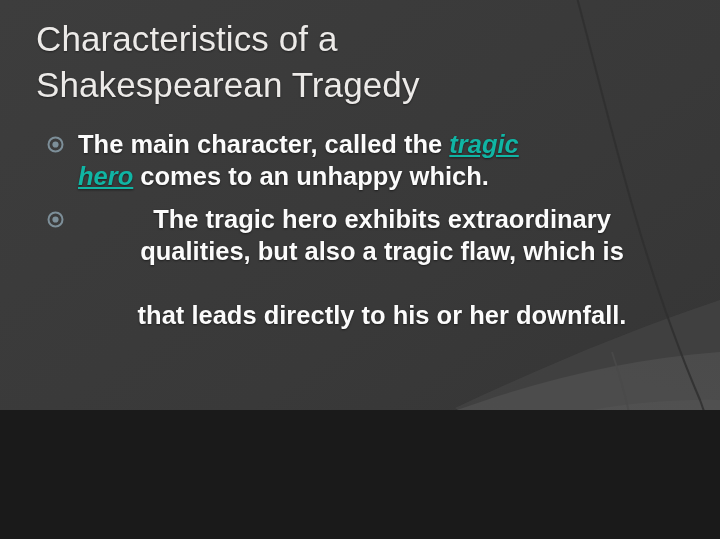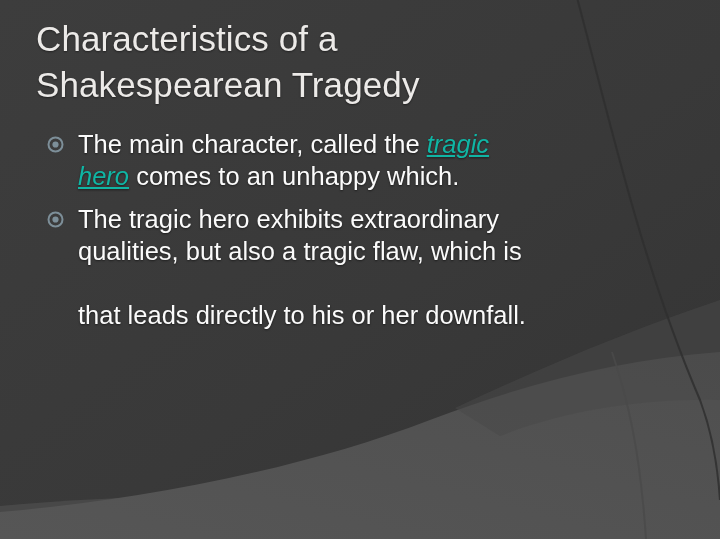--- a/index.html
+++ b/index.html
@@ -4,21 +4,21 @@
 <title>Characteristics of a Shakespearean Tragedy</title>
 <style>
   html, body {
     margin: 0;
     padding: 0;
     background: #1a1a1a;
   }
   #slide {
     position: relative;
     width: 720px;
-    height: 539px;
+    height: 410px;
     overflow: hidden;
     background: #0c4a6e;
     font-family: "Liberation Sans", "DejaVu Sans", sans-serif;
     -webkit-font-smoothing: antialiased;
   }
 
   
   #bg-layer {
     position: absolute;
     inset: 0;
@@ -62,22 +62,23 @@
   .bullet-item {
     position: relative;
     padding-left: 42px;
     margin-bottom: 10px;
     font-size: 25.5px;
     line-height: 1.265;
     color: #fbfbfb;
     text-shadow: 0 1px 2px rgba(0,0,0,0.5);
     white-space: pre-line;
     text-indent: 0;
+    font-weight: bold;
   }
-  .bullet-item:last-child { margin-bottom: 8px; }
+  .bullet-item:last-child { margin-bottom: 8px; text-align: center; }
 
   .bullet-marker {
     position: absolute;
     left: 11px;
     top: 8px;
     width: 17px;
     height: 17px;
     display: block;
   }
   .bullet-marker svg { display: block; }

